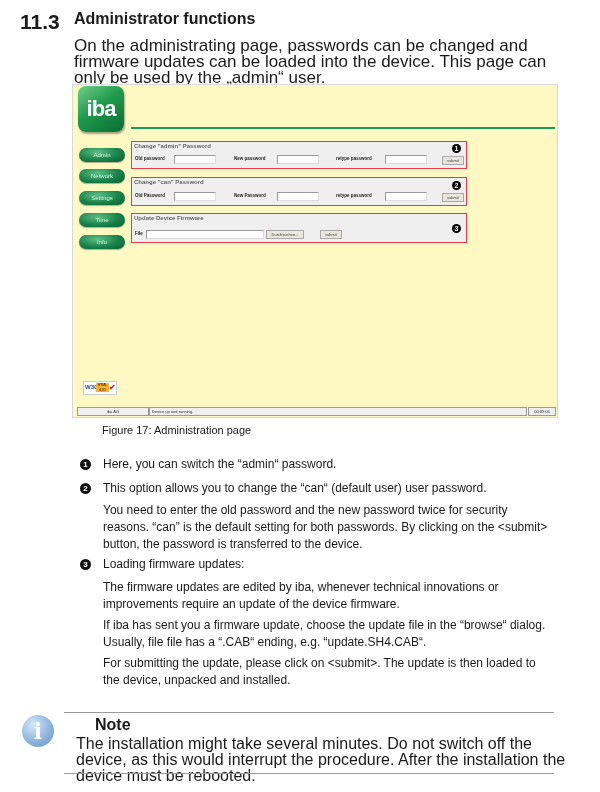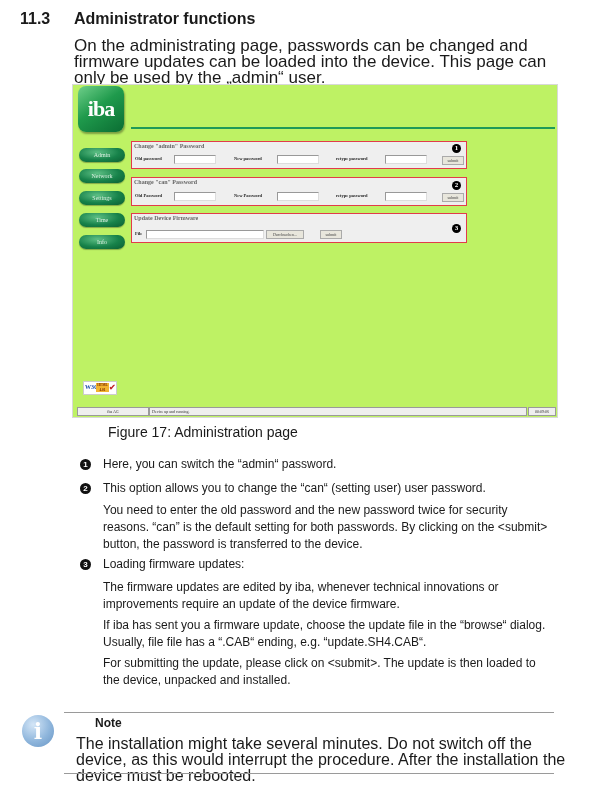--- a/index.html
+++ b/index.html
@@ -1,24 +1,24 @@
 <!DOCTYPE html>
 <html><head>
 <meta charset="utf-8">
 <style>
   html, body { margin: 0; padding: 0; background: #ffffff; }
   body { width: 600px; height: 792px; position: relative; overflow: hidden;
          font-family: "Liberation Sans", sans-serif; color: #1a1a1a; }
   .abs { position: absolute; }
-  .sec-num { left: 20px; top: 10px; font-size: 16px; font-weight: bold; }
+  .sec-num { left: 20px; top: 10px; font-size: 21px; font-weight: bold; }
   .sec-title { left: 74px; top: 10px; font-size: 16px; font-weight: bold; }
   .intro { left: 74px; top: 38px; width: 490px; font-size: 17px; line-height: 16px; }
 
   
-  .shot { left: 72px; top: 84px; width: 484px; height: 332px; background: #bef264; border: 1px solid #d8d8d8; font-family: Liberation Serif, serif; }
+  .shot { left: 72px; top: 84px; width: 484px; height: 332px; background: #fef9c3; border: 1px solid #d8d8d8; }
   .logo { left: 5px; top: 1px; width: 46px; height: 46px; border-radius: 8px;
           background: linear-gradient(145deg, #6fcf8a 0%, #1f9a4c 45%, #0b6d33 100%);
           box-shadow: 1px 2px 2px rgba(0,0,0,0.35); color: #fff; font-weight: bold;
           font-size: 22px; line-height: 46px; text-align: center; letter-spacing: -1px; }
   .dev-title { left: 60px; top: 6px; width: 424px; text-align: center; color: #0b8a47;
                font-size: 17px; font-weight: bold; }
   .dev-sub { left: 60px; top: 29px; width: 424px; text-align: center; color: #0b8a47;
              font-size: 8px; font-weight: bold; }
   .hr-green { left: 58px; top: 42px; width: 424px; height: 2px; background: #1e9a58; }
 
@@ -35,32 +35,32 @@
   .badge { position: absolute; width: 9px; height: 9px; border-radius: 50%; background: #000; color: #fff;
            font-size: 7px; font-weight: bold; text-align: center; line-height: 9px; }
 
   .w3c { left: 10px; top: 296px; width: 32px; height: 12px; background: #fff; border: 1px solid #ccc; font-size: 5px; }
   .w3c .w3 { position: absolute; left: 1px; top: 2px; color: #1a4aa8; font-weight: bold; font-size: 6px; }
   .w3c .html { position: absolute; left: 12px; top: 1px; width: 13px; height: 9px; background: #f2b430; color: #7a2a00; font-size: 3.5px; font-weight: bold; line-height: 4.5px; text-align: center; }
   .w3c .check { position: absolute; left: 25px; top: 1px; color: #c1272d; font-size: 8px; font-weight: bold; }
 
   .status { top: 322px; height: 7px; border: 1px solid #9a9a9a; background: #efefef; font-size: 4px; line-height: 7px; color: #333; }
 
-  .caption { left: 92px; top: 424px; font-size: 14px; padding-left: 16px; }
+  .caption { left: 86px; top: 424px; font-size: 11px; padding-left: 16px; }
 
   .bullet { left: 80px; width: 11px; height: 11px; border-radius: 50%; background: #111; color: #fff;
             font-size: 8px; font-weight: bold; text-align: center; line-height: 11px; }
   .para { left: 103px; width: 452px; font-size: 12px; line-height: 17px; }
 
   .note-line { left: 64px; width: 490px; height: 1px; background: #9a9a9a; }
   .info-icon { left: 22px; top: 715px; width: 32px; height: 32px; border-radius: 50%;
                background: radial-gradient(circle at 35% 30%, #d4e6f7 0%, #8fb6dc 55%, #6694c4 100%);
                color: #fff; font-family: "DejaVu Serif", serif; font-weight: bold; font-size: 22px;
                text-align: center; line-height: 32px; }
-  .note-title { left: 68px; top: 716px; font-size: 12px; font-weight: bold; padding-left: 27px; }
+  .note-title { left: 68px; top: 716px; font-size: 16px; font-weight: bold; padding-left: 27px; }
   .note-text { left: 76px; top: 736px; width: 490px; font-size: 16px; line-height: 16px; }
 </style>
 </head>
 <body>
 
 <div class="abs sec-num">11.3</div>
 <div class="abs sec-title">Administrator functions</div>
 <div class="abs intro">On the administrating page, passwords can be changed and firmware updates can be loaded into the device. This page can only be used by the „admin“ user.</div>
 
 <div class="abs shot">
@@ -116,21 +116,21 @@
   <div class="abs status" style="left:76px;width:374px;padding-left:2px">Device up and running.</div>
   <div class="abs status" style="left:455px;width:26px;text-align:center">00:09:06</div>
 </div>
 
 <div class="abs caption">Figure 17: Administration page</div>
 
 <div class="abs bullet" style="top:459px">1</div>
 <div class="abs para" style="top:456px">Here, you can switch the “admin“ password.</div>
 
 <div class="abs bullet" style="top:483px">2</div>
-<div class="abs para" style="top:480px">This option allows you to change the “can“ (setting user) user password.</div>
+<div class="abs para" style="top:480px">This option allows you to change the “can“ (default user) user password.</div>
 <div class="abs para" style="top:502px">You need to enter the old password and the new password twice for security reasons. “can” is the default setting for both passwords. By clicking on the &lt;submit&gt; button, the password is transferred to the device.</div>
 
 <div class="abs bullet" style="top:559px">3</div>
 <div class="abs para" style="top:556px">Loading firmware updates:</div>
 <div class="abs para" style="top:579px">The firmware updates are edited by iba, whenever technical innovations or improvements require an update of the device firmware.</div>
 <div class="abs para" style="top:617px">If iba has sent you a firmware update, choose the update file in the “browse“ dialog. Usually, file file has a “.CAB“ ending, e.g. “update.SH4.CAB“.</div>
 <div class="abs para" style="top:655px">For submitting the update, please click on &lt;submit&gt;. The update is then loaded to the device, unpacked and installed.</div>
 
 <div class="abs note-line" style="top:712px"></div>
 <div class="abs info-icon">i</div>

